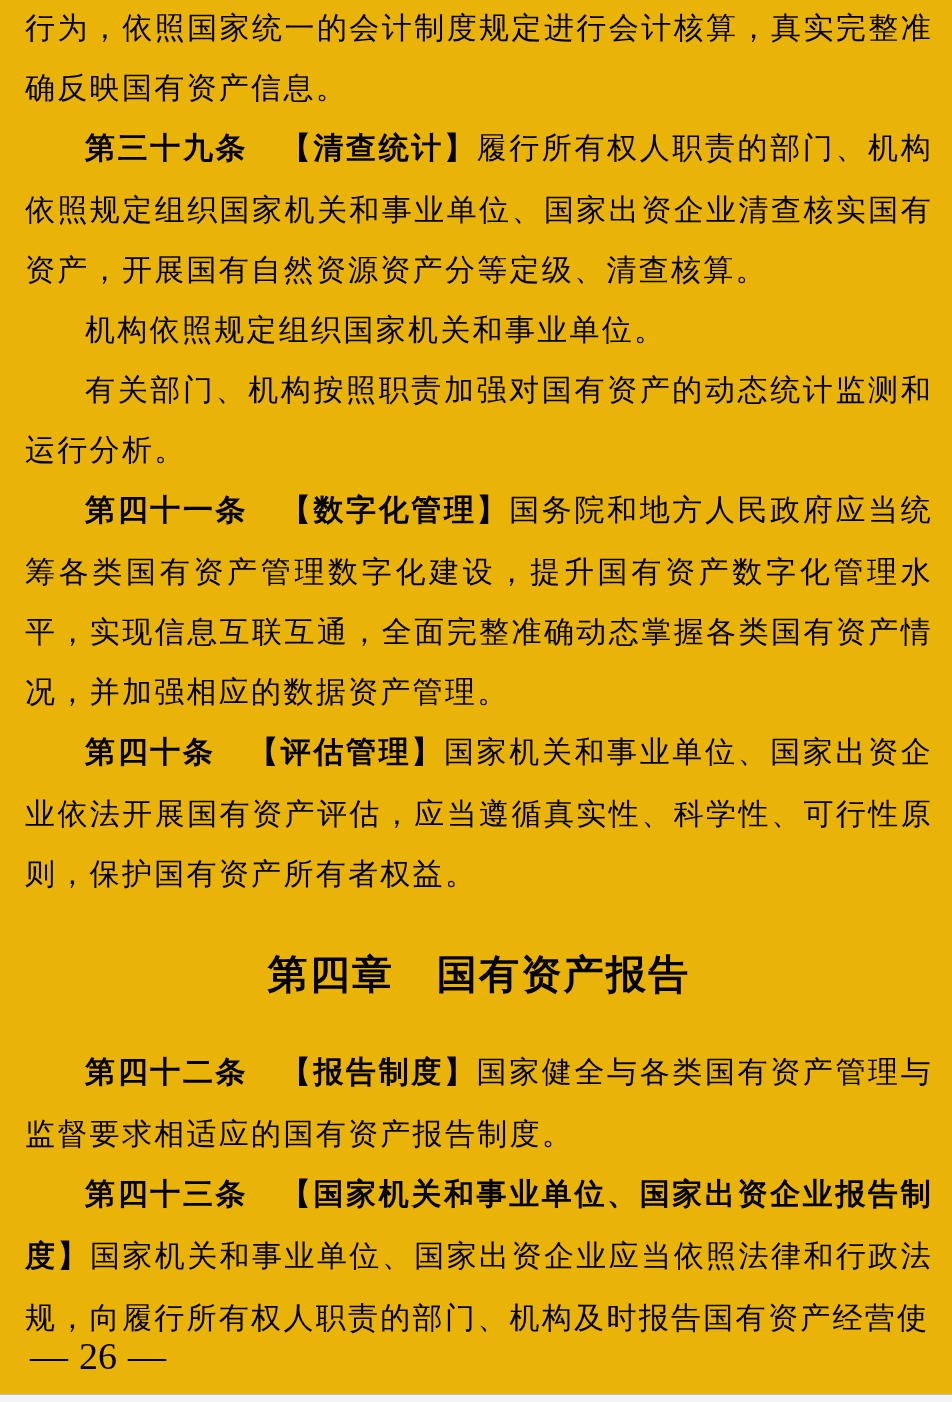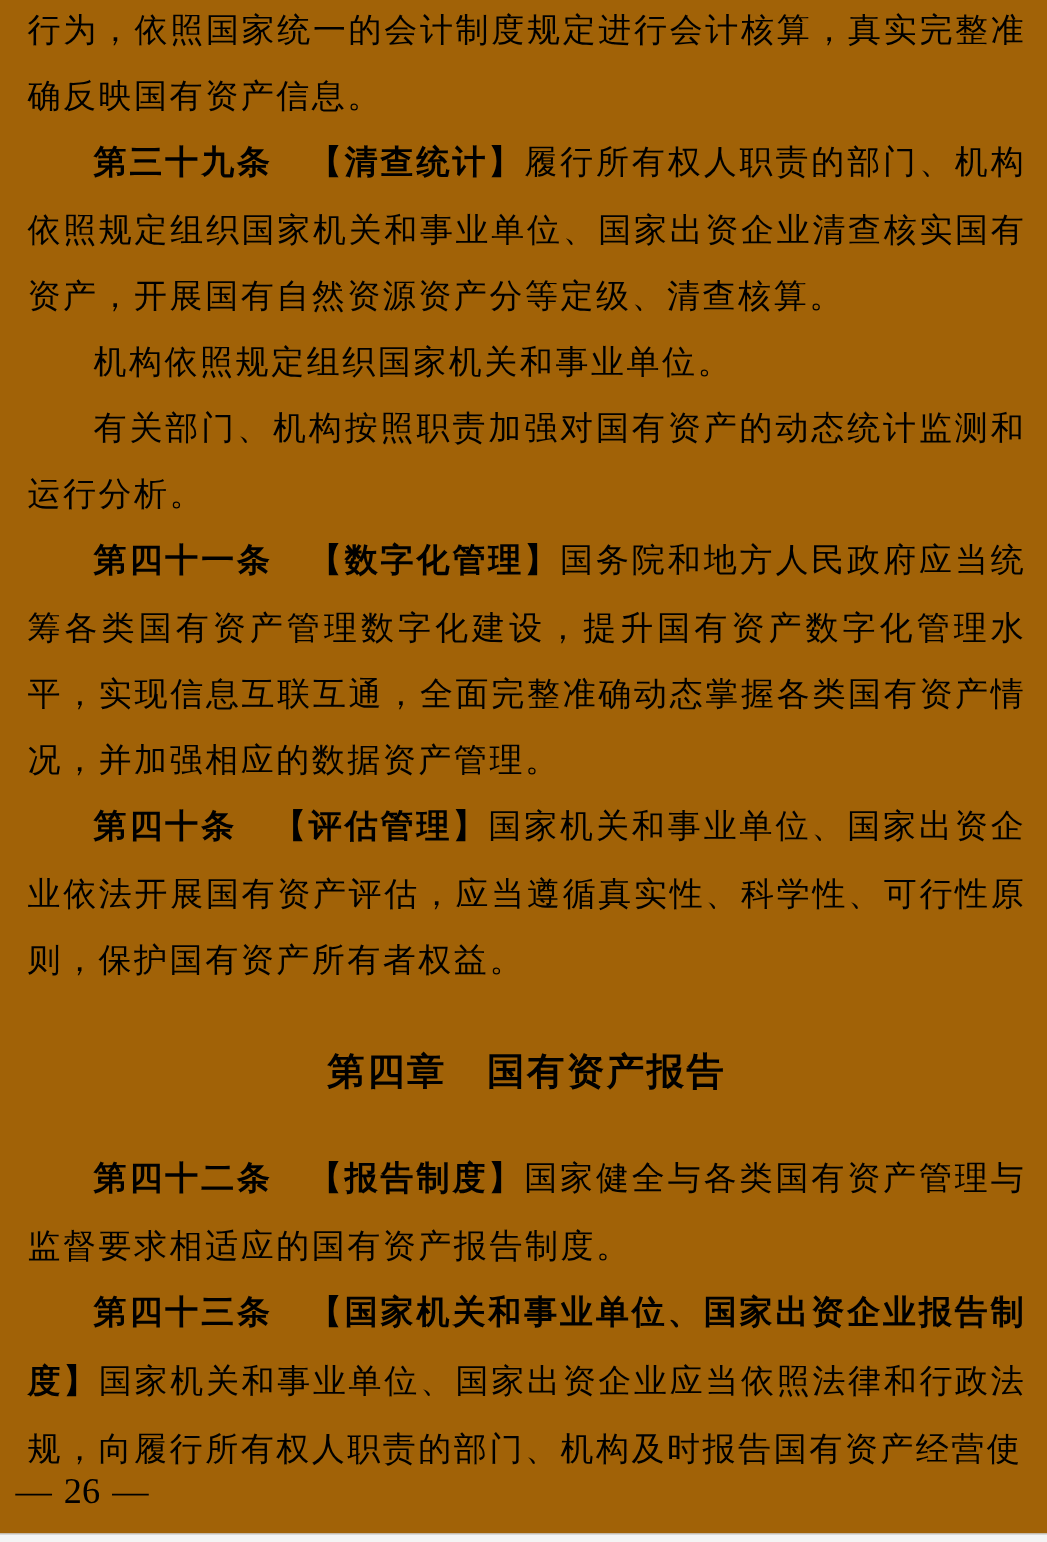--- a/index.html
+++ b/index.html
@@ -4,21 +4,21 @@
 <style>
   html, body {
     margin: 0;
     padding: 0;
     background: #ffffff;
   }
   .page {
     position: relative;
     width: 952px;
     height: 1402px;
-    background: #a16207;
+    background: #eab308;
     overflow: hidden;
     color: #000000;
   }
   .text-area {
     position: absolute;
     left: 25px;
     top: 0;
     width: 908px;
     margin-top: -2px;
   }
@@ -36,33 +36,33 @@
     text-indent: 60px;
   }
   .hei {
     font-family: Liberation Mono, monospace;
     font-weight: 700;
   }
   .chapter {
     margin: 40px 0 38px 0;
     font-family: "Liberation Sans", sans-serif;
     font-weight: 700;
-    font-size: 34px;
+    font-size: 40px;
     line-height: 60px;
     letter-spacing: 2.3px;
     text-align: center;
     text-indent: 0;
     color: #000000;
   }
   .footer {
     position: absolute;
-    left: 14px;
+    left: 30px;
     top: 1336px;
     font-family: "Liberation Serif", serif;
-    font-size: 33px;
+    font-size: 38px;
     line-height: 40px;
     color: #000000;
     white-space: nowrap;
   }
   .footer .num {
     margin: 0 11px;
   }
   .page-edge {
     position: absolute;
     left: 0;

